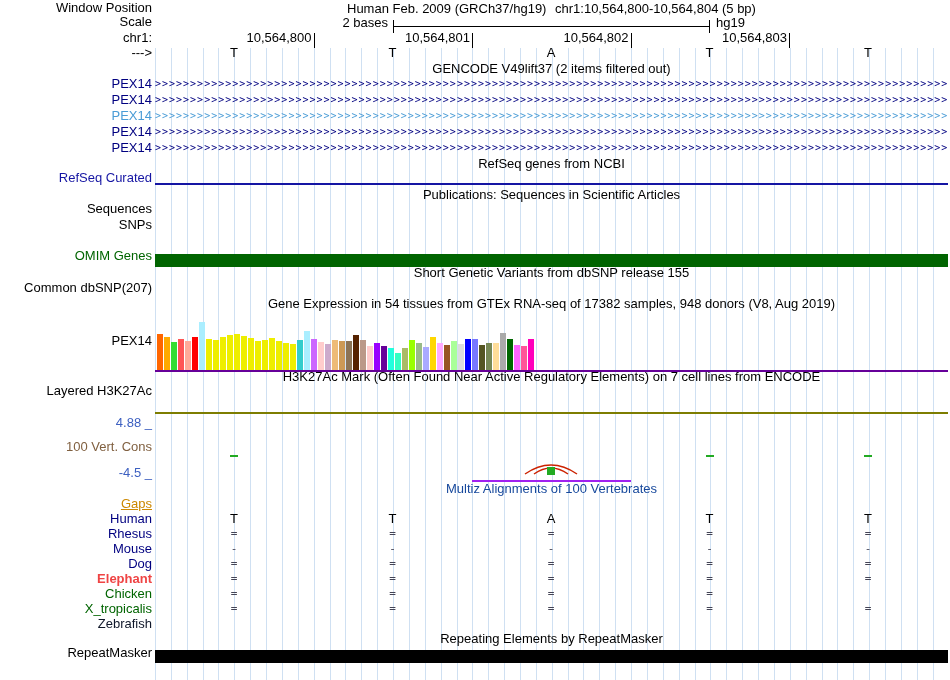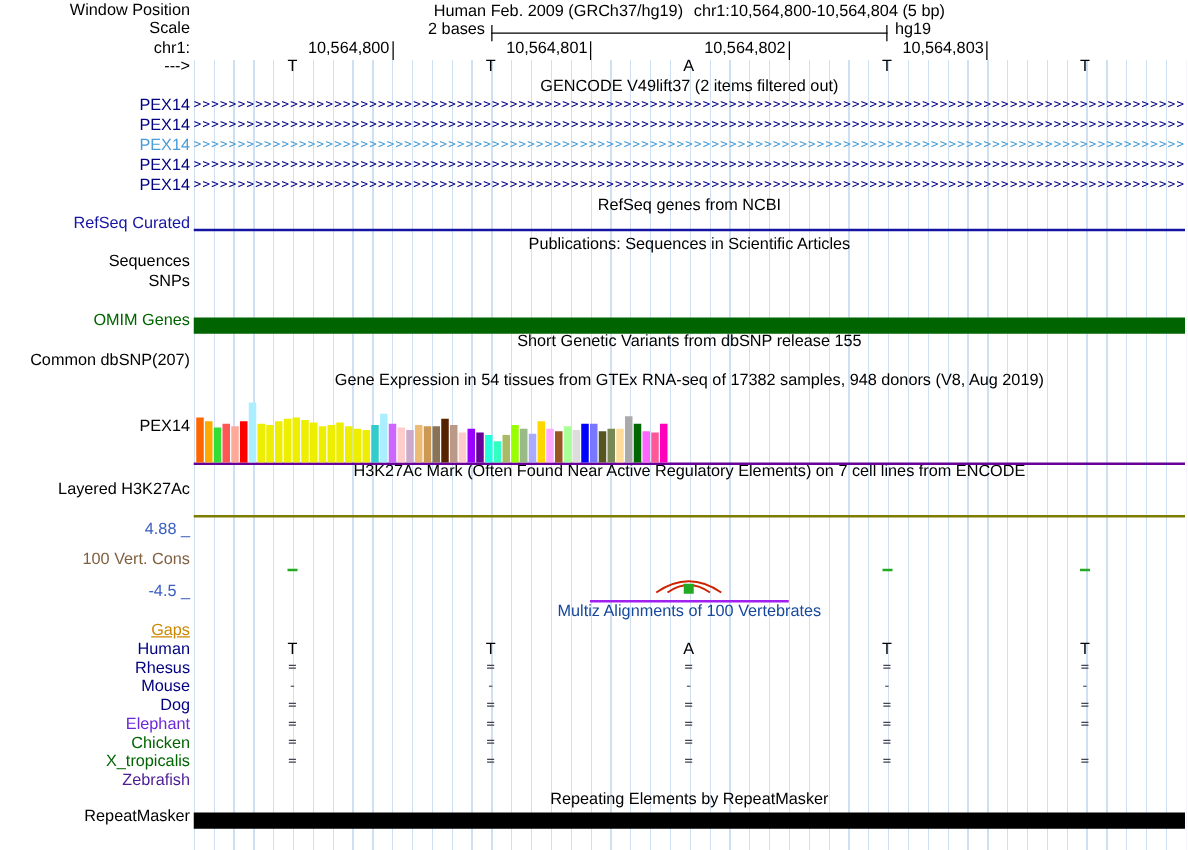--- a/index.html
+++ b/index.html
@@ -168,31 +168,31 @@
     <span style="position: absolute; top: 541px; left: 392.5px; transform: translateX(-50%); line-height: 15px; font-family: &quot;DejaVu Sans Mono&quot;, monospace; font-size: 11px; color: rgb(68, 68, 85);">-</span>
     <span style="position: absolute; top: 541px; left: 551px; transform: translateX(-50%); line-height: 15px; font-family: &quot;DejaVu Sans Mono&quot;, monospace; font-size: 11px; color: rgb(68, 68, 85);">-</span>
     <span style="position: absolute; top: 541px; left: 709.5px; transform: translateX(-50%); line-height: 15px; font-family: &quot;DejaVu Sans Mono&quot;, monospace; font-size: 11px; color: rgb(68, 68, 85);">-</span>
     <span style="position: absolute; top: 541px; left: 868px; transform: translateX(-50%); line-height: 15px; font-family: &quot;DejaVu Sans Mono&quot;, monospace; font-size: 11px; color: rgb(68, 68, 85);">-</span>
     <span style="position: absolute; top: 556px; right: 798px; line-height: 15px; white-space: nowrap; color: rgb(0, 0, 128);">Dog</span>
     <span style="position: absolute; top: 556px; left: 234px; transform: translateX(-50%); line-height: 15px; font-family: &quot;DejaVu Sans Mono&quot;, monospace; font-size: 11px; color: rgb(68, 68, 85);">=</span>
     <span style="position: absolute; top: 556px; left: 392.5px; transform: translateX(-50%); line-height: 15px; font-family: &quot;DejaVu Sans Mono&quot;, monospace; font-size: 11px; color: rgb(68, 68, 85);">=</span>
     <span style="position: absolute; top: 556px; left: 551px; transform: translateX(-50%); line-height: 15px; font-family: &quot;DejaVu Sans Mono&quot;, monospace; font-size: 11px; color: rgb(68, 68, 85);">=</span>
     <span style="position: absolute; top: 556px; left: 709.5px; transform: translateX(-50%); line-height: 15px; font-family: &quot;DejaVu Sans Mono&quot;, monospace; font-size: 11px; color: rgb(68, 68, 85);">=</span>
     <span style="position: absolute; top: 556px; left: 868px; transform: translateX(-50%); line-height: 15px; font-family: &quot;DejaVu Sans Mono&quot;, monospace; font-size: 11px; color: rgb(68, 68, 85);">=</span>
-    <span style="position: absolute; top: 571px; right: 798px; line-height: 15px; white-space: nowrap; color: #6d28d9;">Elephant</span>
+    <span style="position: absolute; top: 571px; right: 798px; line-height: 15px; white-space: nowrap; color: #ef4444; font-weight: bold;">Elephant</span>
     <span style="position: absolute; top: 571px; left: 234px; transform: translateX(-50%); line-height: 15px; font-family: &quot;DejaVu Sans Mono&quot;, monospace; font-size: 11px; color: rgb(68, 68, 85);">=</span>
     <span style="position: absolute; top: 571px; left: 392.5px; transform: translateX(-50%); line-height: 15px; font-family: &quot;DejaVu Sans Mono&quot;, monospace; font-size: 11px; color: rgb(68, 68, 85);">=</span>
     <span style="position: absolute; top: 571px; left: 551px; transform: translateX(-50%); line-height: 15px; font-family: &quot;DejaVu Sans Mono&quot;, monospace; font-size: 11px; color: rgb(68, 68, 85);">=</span>
     <span style="position: absolute; top: 571px; left: 709.5px; transform: translateX(-50%); line-height: 15px; font-family: &quot;DejaVu Sans Mono&quot;, monospace; font-size: 11px; color: rgb(68, 68, 85);">=</span>
     <span style="position: absolute; top: 571px; left: 868px; transform: translateX(-50%); line-height: 15px; font-family: &quot;DejaVu Sans Mono&quot;, monospace; font-size: 11px; color: rgb(68, 68, 85);">=</span>
     <span style="position: absolute; top: 586px; right: 798px; line-height: 15px; white-space: nowrap; color: rgb(0, 100, 0);">Chicken</span>
     <span style="position: absolute; top: 586px; left: 234px; transform: translateX(-50%); line-height: 15px; font-family: &quot;DejaVu Sans Mono&quot;, monospace; font-size: 11px; color: rgb(68, 68, 85);">=</span>
     <span style="position: absolute; top: 586px; left: 392.5px; transform: translateX(-50%); line-height: 15px; font-family: &quot;DejaVu Sans Mono&quot;, monospace; font-size: 11px; color: rgb(68, 68, 85);">=</span>
     <span style="position: absolute; top: 586px; left: 551px; transform: translateX(-50%); line-height: 15px; font-family: &quot;DejaVu Sans Mono&quot;, monospace; font-size: 11px; color: rgb(68, 68, 85);">=</span>
     <span style="position: absolute; top: 586px; left: 709.5px; transform: translateX(-50%); line-height: 15px; font-family: &quot;DejaVu Sans Mono&quot;, monospace; font-size: 11px; color: rgb(68, 68, 85);">=</span>
     <span style="position: absolute; top: 601px; right: 798px; line-height: 15px; white-space: nowrap; color: rgb(0, 100, 0);">X_tropicalis</span>
     <span style="position: absolute; top: 601px; left: 234px; transform: translateX(-50%); line-height: 15px; font-family: &quot;DejaVu Sans Mono&quot;, monospace; font-size: 11px; color: rgb(68, 68, 85);">=</span>
     <span style="position: absolute; top: 601px; left: 392.5px; transform: translateX(-50%); line-height: 15px; font-family: &quot;DejaVu Sans Mono&quot;, monospace; font-size: 11px; color: rgb(68, 68, 85);">=</span>
     <span style="position: absolute; top: 601px; left: 551px; transform: translateX(-50%); line-height: 15px; font-family: &quot;DejaVu Sans Mono&quot;, monospace; font-size: 11px; color: rgb(68, 68, 85);">=</span>
     <span style="position: absolute; top: 601px; left: 709.5px; transform: translateX(-50%); line-height: 15px; font-family: &quot;DejaVu Sans Mono&quot;, monospace; font-size: 11px; color: rgb(68, 68, 85);">=</span>
     <span style="position: absolute; top: 601px; left: 868px; transform: translateX(-50%); line-height: 15px; font-family: &quot;DejaVu Sans Mono&quot;, monospace; font-size: 11px; color: rgb(68, 68, 85);">=</span>
-    <span style="position: absolute; top: 616px; right: 798px; line-height: 15px; white-space: nowrap; color: #4c1d95;">Zebrafish</span>
+    <span style="position: absolute; top: 616px; right: 798px; line-height: 15px; white-space: nowrap; color: #0f172a;">Zebrafish</span>
   </div>
 
 </body></html>

